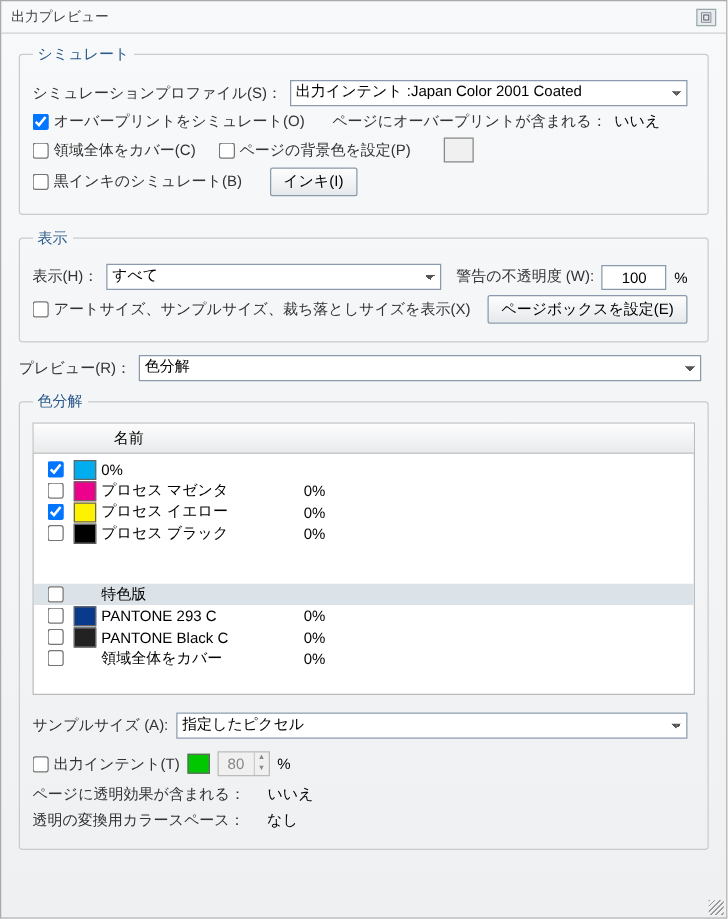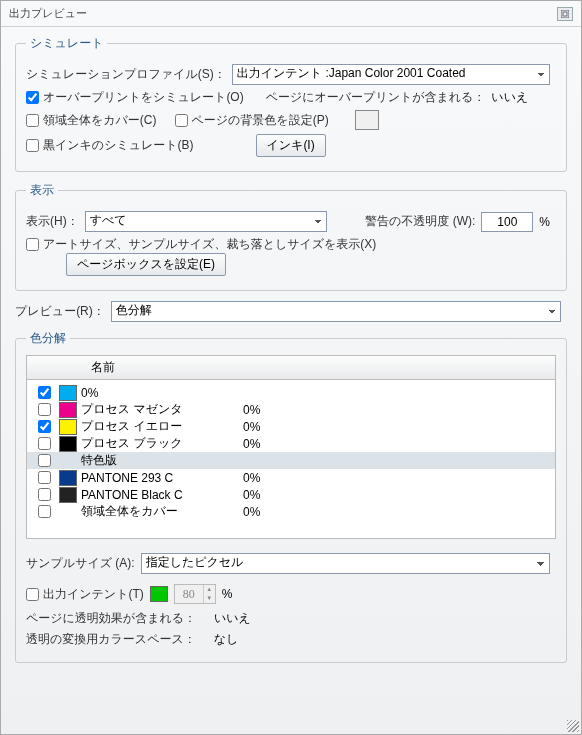--- a/index.html
+++ b/index.html
@@ -9,37 +9,37 @@
 .titlebar-text { flex: 1; color: #444; font-size: 11px; }
 .close-btn { width: 16px; height: 14px; border: 1px solid #9aa; background: #e8ecef; display: flex; align-items: center; justify-content: center; font-size: 9px; color: #556; cursor: pointer; }
 .body { padding: 8px 14px; }
 fieldset { border: 1px solid #c8ccd0; border-radius: 3px; margin: 0 0 10px 0; padding: 8px 10px 10px 10px; }
 legend { color: #2a5a8a; padding: 0 4px; font-size: 12px; }
 .row { display: flex; align-items: center; margin: 4px 0; flex-wrap: wrap; }
 .row > * { margin-right: 6px; }
 label { color: #333; }
 select { border: 1px solid #8a9aac; background: #fff; height: 21px; padding: 0 20px 4px 4px; appearance: none; background-image: linear-gradient(45deg, transparent 50%, #555 50%), linear-gradient(135deg, #555 50%, transparent 50%); background-position: right 8px center, right 4px center; background-size: 4px 4px, 4px 4px; background-repeat: no-repeat; }
 input[type=checkbox] { margin: 0 4px 0 0; vertical-align: middle; }
-.btn { border: 1px solid #8a9aac; background: linear-gradient(#fdfdfd,#e6e9ec); padding: 2px 10px; border-radius: 2px; cursor: pointer; margin-left: 40px; }
+.btn { border: 1px solid #8a9aac; background: linear-gradient(#fdfdfd,#e6e9ec); padding: 2px 10px; border-radius: 2px; cursor: pointer; }
 .txt { border: 1px solid #8a9aac; height: 20px; text-align: center; width: 52px; }
 .color-box { width: 18px; height: 16px; border: 1px solid #666; display: inline-block; vertical-align: middle; }
 .color-well { width: 24px; height: 20px; border: 1px solid #888; display: inline-block; vertical-align: middle; background: #f0f0f0; }
 .sep-table { border: 1px solid #bbb; background: #fff; }
 .sep-header { background: linear-gradient(#fdfdfd,#e8eaec); border-bottom: 1px solid #bbb; padding: 3px 6px 3px 64px; }
 .sep-body { padding: 4px 0; }
 .sep-row { display: flex; align-items: center; height: 17px; padding: 0 6px; }
-.sep-row.sel { background: #dce3e8; }
+.sep-row.sel { background: #dce3e8; margin-top: 32px; }
 .sep-cb { width: 26px; display: flex; justify-content: center; }
 .sep-sw { width: 22px; }
 .sep-name { flex: 0 0 162px; }
 .sep-val { }
 .spacer { flex: 1; }
 .mute { color: #888; }
 .spinner { display: inline-flex; align-items: center; border: 1px solid #bbb; background: #f0f0f0; }
-.spinner input { border: none; width: 28px; text-align: center; height: 18px; background: transparent; font-family: Liberation Serif, serif; }
+.spinner input { border: none; width: 28px; text-align: center; height: 18px; background: transparent; }
 .arrows { width: 12px; height: 18px; display: flex; flex-direction: column; }
 .arrows span { flex:1; font-size:6px; line-height:8px; text-align:center; color:#888; border-left:1px solid #ccc; }
 .resize { position: absolute; bottom: 2px; right: 2px; width: 12px; height: 12px; background: repeating-linear-gradient(135deg, #999 0 1px, transparent 1px 3px); }
 </style>
 </head>
 <body>
 
 <div class="window">
   <div class="titlebar">
     <span class="titlebar-text">出力プレビュー</span>
@@ -82,21 +82,21 @@
         <label>黒インキのシミュレート(B)</label>
         <span style="width:10px"></span>
         <button class="btn">インキ(I)</button>
       </div>
     </fieldset>
 
     <fieldset>
       <legend>表示</legend>
       <div class="row">
         <label>表示(H)：</label>
-        <select style="width:242px">
+        <select style="width:268px">
           <option>すべて</option>
         </select>
         <span class="spacer"></span>
         <label>警告の不透明度 (W):</label>
         <input class="txt" value="100" style="">
         <span>%</span>
       </div>
       <div class="row">
         <input type="checkbox" style="">
         <label>アートサイズ、サンプルサイズ、裁ち落としサイズを表示(X)</label>
@@ -107,21 +107,21 @@
 
     <div class="row" style="margin:6px 0 8px 0">
       <label>プレビュー(R)：</label>
       <select style="flex:1">
         <option>色分解</option>
       </select>
     </div>
 
     <fieldset>
       <legend>色分解</legend>
-      <div class="sep-table" style="height:184px">
+      <div class="sep-table" style="height:218px">
         <div class="sep-header">名前</div>
         <div class="sep-body" id="sep-body">
             <div class="sep-row">
               <span class="sep-cb">
                 <input type="checkbox" checked="" style="">
               </span>
               <span class="sep-sw"><span class="color-box" style="background: rgb(0, 174, 239);"></span></span>
               <span class="sep-val">0%</span>
             </div>
             <div class="sep-row">

